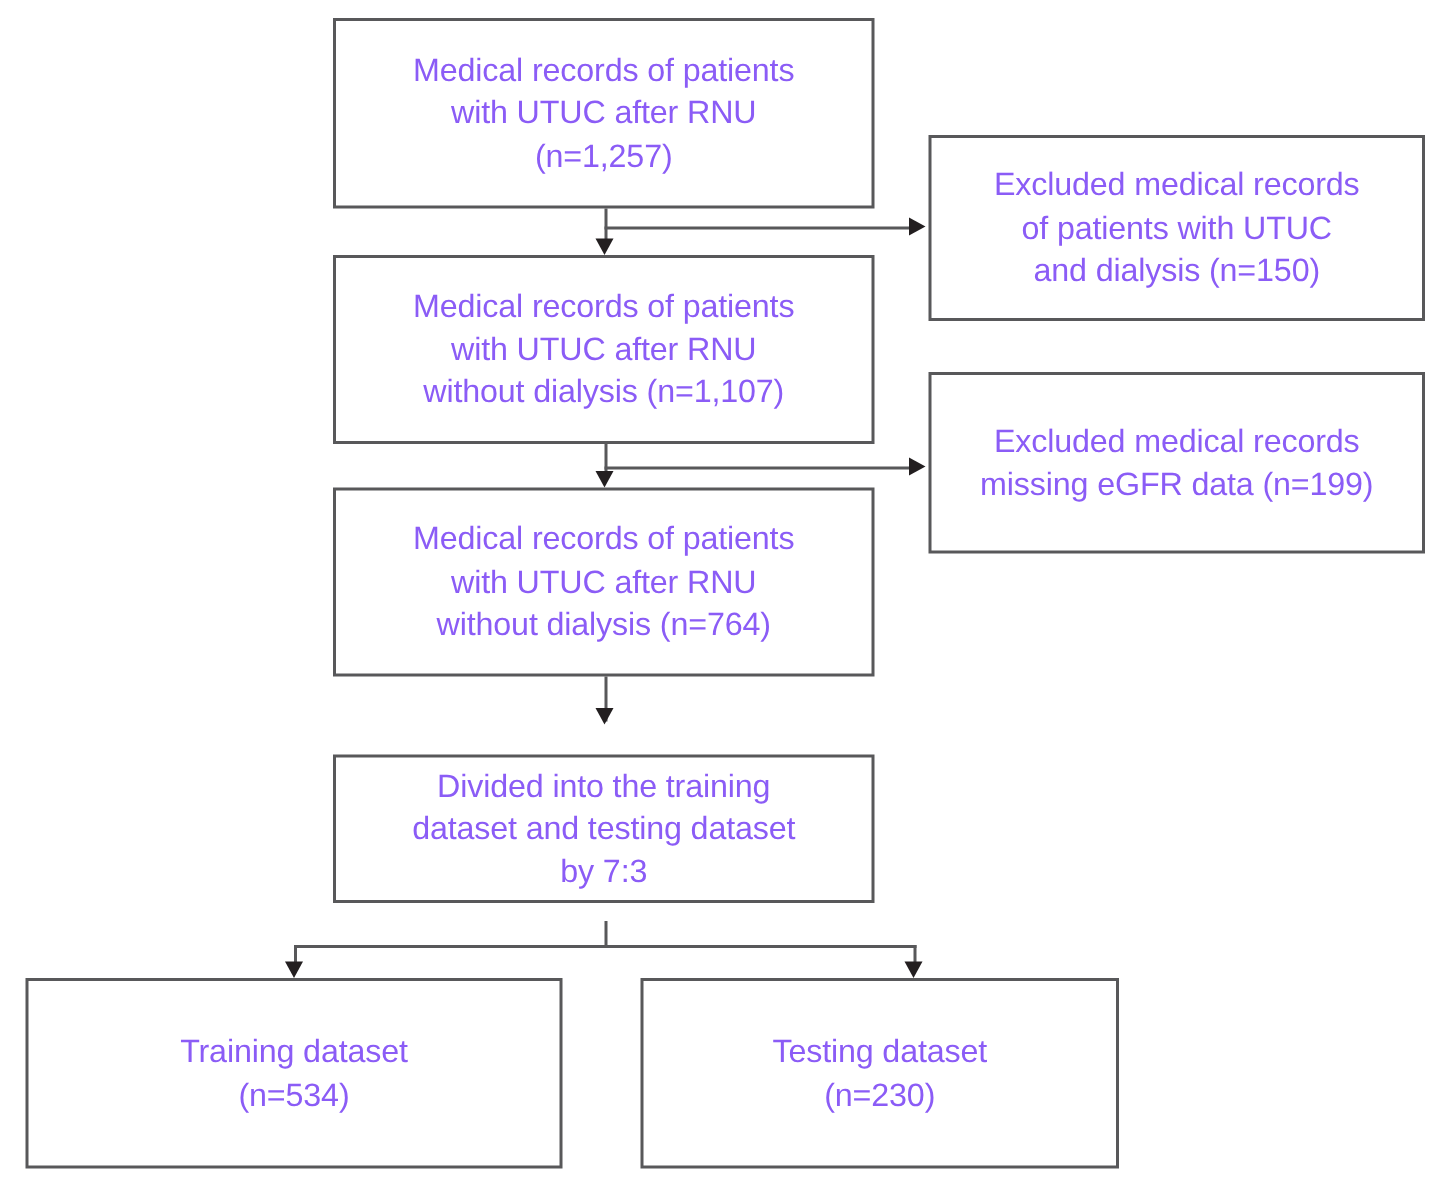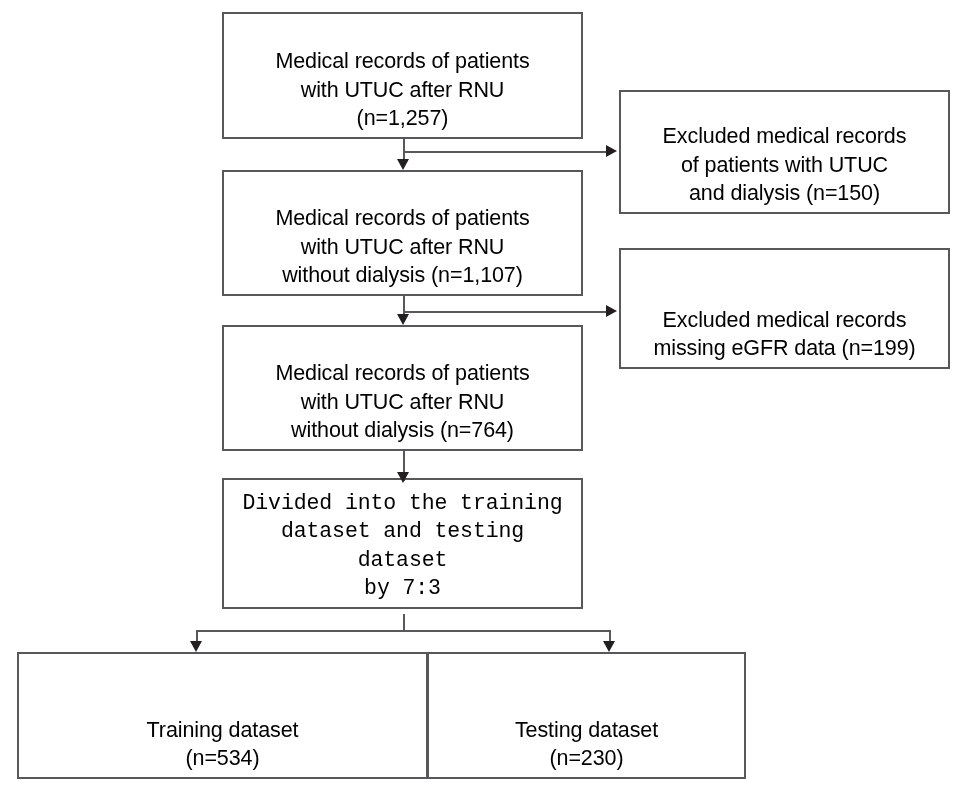--- a/index.html
+++ b/index.html
@@ -16,42 +16,42 @@
     height: 795px;
     background: #ffffff;
     overflow: hidden;
   }
   .node {
     position: absolute;
     box-sizing: border-box;
     border: 2px solid #58585a;
     background: #ffffff;
     display: flex;
-    align-items: flex-end;
+    align-items: center;
     justify-content: center;
     text-align: center;
-    color: #000000;
+    color: #8b5cf6;
     font-size: 21.5px;
     line-height: 1.33;
     letter-spacing: -0.1px;
     padding: 4px 8px;
   }
   .node .lines {
     white-space: pre-line;
   }
   
   #node-cohort-initial   { left: 222px; top: 12px;  width: 361px; height: 127px; }
   #node-cohort-nodialysis{ left: 222px; top: 170px; width: 361px; height: 126px; }
   #node-cohort-egfr      { left: 222px; top: 325px; width: 361px; height: 126px; }
-  #node-split            { left: 222px; top: 478px; width: 361px; height: 131px; font-family: Liberation Mono, monospace; }
+  #node-split            { left: 222px; top: 503px; width: 361px; height: 99px; }
   
   #node-excl-dialysis    { left: 619px; top: 90px;  width: 331px; height: 124px; }
   #node-excl-egfr        { left: 619px; top: 248px; width: 331px; height: 121px; }
   
-  #node-training         { left: 17px;  top: 652px; width: 411px; height: 127px; }
+  #node-training         { left: 17px;  top: 652px; width: 358px; height: 127px; }
   #node-testing          { left: 427px; top: 652px; width: 319px; height: 127px; }
 
   
   .conn {
     position: absolute;
     background: #58585a;
   }
   .conn.v { width: 2px; }
   .conn.h { height: 2px; }
 

